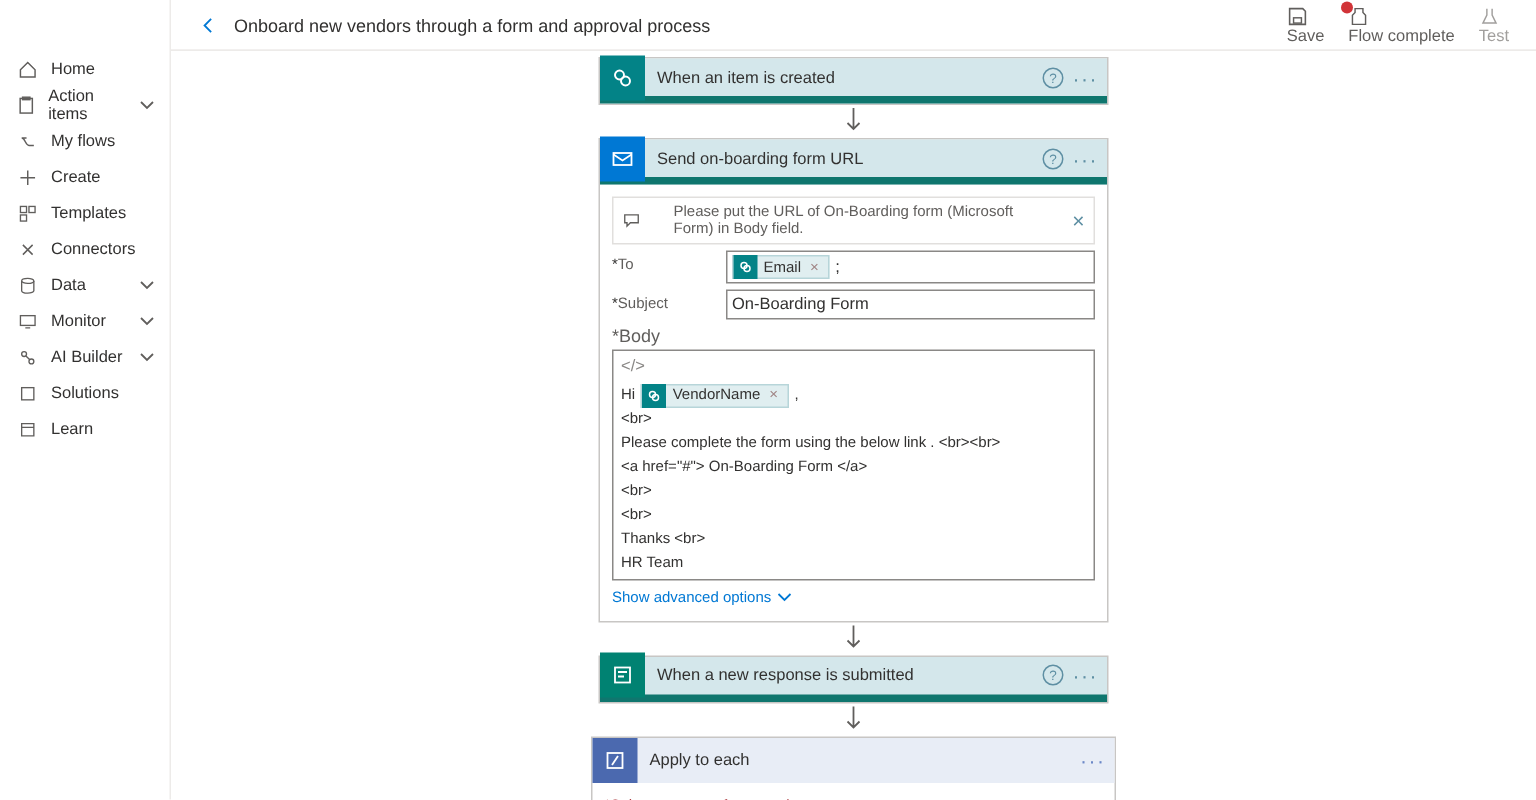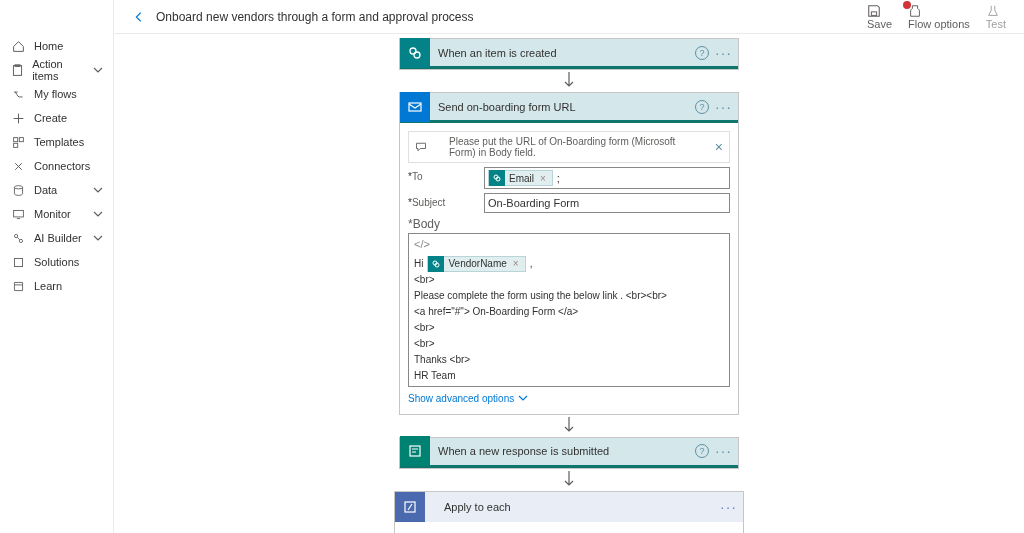--- a/index.html
+++ b/index.html
@@ -16,21 +16,21 @@
   .sidebar .nav-item .icon-slot{width:16px;display:flex;justify-content:center;color:#605e5c}
   .sidebar .nav-item .chev{margin-left:auto;color:#605e5c}
 
   
   .canvas{position:absolute;left:114px;right:0;top:34px;bottom:0;overflow:auto;background:#fff}
   .flow{display:flex;flex-direction:column;align-items:center;padding:4px 0 4px 0}
   .arrow{width:16px;height:22px;display:flex;align-items:center;justify-content:center;color:#605e5c}
   .arrow svg{display:block}
 
   .card{width:340px;background:#fff;border:1px solid #c8c6c4;font-size:11px}
-  .card-header{height:30px;display:flex;align-items:center;background:#d4e7eb;border-bottom:3px solid #0f766e}
+  .card-header{height:30px;display:flex;align-items:center;background:#d4e7eb;border-bottom:5px solid #0f766e}
   .card-header .badge{width:30px;height:30px;display:flex;align-items:center;justify-content:center;color:#fff;font-size:10px}
   .card-header .title{padding-left:8px;font-size:11px;color:#323130;font-weight:400}
   .card-header .sp{flex:1}
   .card-header .hicons{display:flex;align-items:center;gap:6px;padding-right:6px;color:#5e8fa3}
   .card-header .hicons .dots{letter-spacing:1px;font-size:14px;line-height:1;cursor:pointer}
   .card-header .hicons .help{border:1px solid #5e8fa3;border-radius:50%;width:14px;height:14px;display:flex;align-items:center;justify-content:center;font-size:9px}
   
   .bg-sp{background:#038387}
   .bg-ol{background:#0078d4}
   .bg-fm{background:#008272}
@@ -209,21 +209,21 @@
         </svg>
       <span>Save</span>
     </div>
     <div class="item" style="position:relative">
       <span style="position:relative">
         <svg width="14" height="14" viewBox="0 0 16 16">
             <path d="M5 2h6v3l2 2v7H3V7l2-2z" fill="none" stroke="#605e5c" stroke-width="1.1"></path>
           </svg>
         <span class="badge-dot"></span>
       </span>
-      <span>Flow options</span>
+      <span>Flow complete</span>
     </div>
     <div class="item" style="color:#a19f9d">
       <svg width="14" height="14" viewBox="0 0 16 16">
           <path d="M6 2v5l-3 6h10l-3-6V2" fill="none" stroke="#a19f9d" stroke-width="1.1"></path>
         </svg>
       <span>Test</span>
     </div>
   </div>
 </div>
 
@@ -378,21 +378,21 @@
     </div>
 
     <div class="ae-card">
       <div class="ae-header">
         <div class="badge bg-ae" style="width:30px;height:30px;display:flex;align-items:center;justify-content:center">
           <svg width="16" height="16" viewBox="0 0 16 16">
               <rect x="3" y="3" width="10" height="10" fill="none" stroke="#fff" stroke-width="1.2"></rect>
               <path d="M6 11l4-6" stroke="#fff" stroke-width="1.2"></path>
             </svg>
         </div>
-        <div class="title" style="padding-left:19px;font-size:11px">Apply to each</div>
+        <div class="title" style="padding-left:8px;font-size:11px">Apply to each</div>
         <div class="sp" style="flex:1"></div>
         <div class="hicons blue" style="display:flex;align-items:center;gap:6px;padding-right:6px">
           <span class="dots" style="letter-spacing:1px;font-size:14px">···</span>
         </div>
       </div>
       <div class="ae-body">
         <div class="sel-label">*Select an output from previous steps</div>
 
       </div>
     </div>

